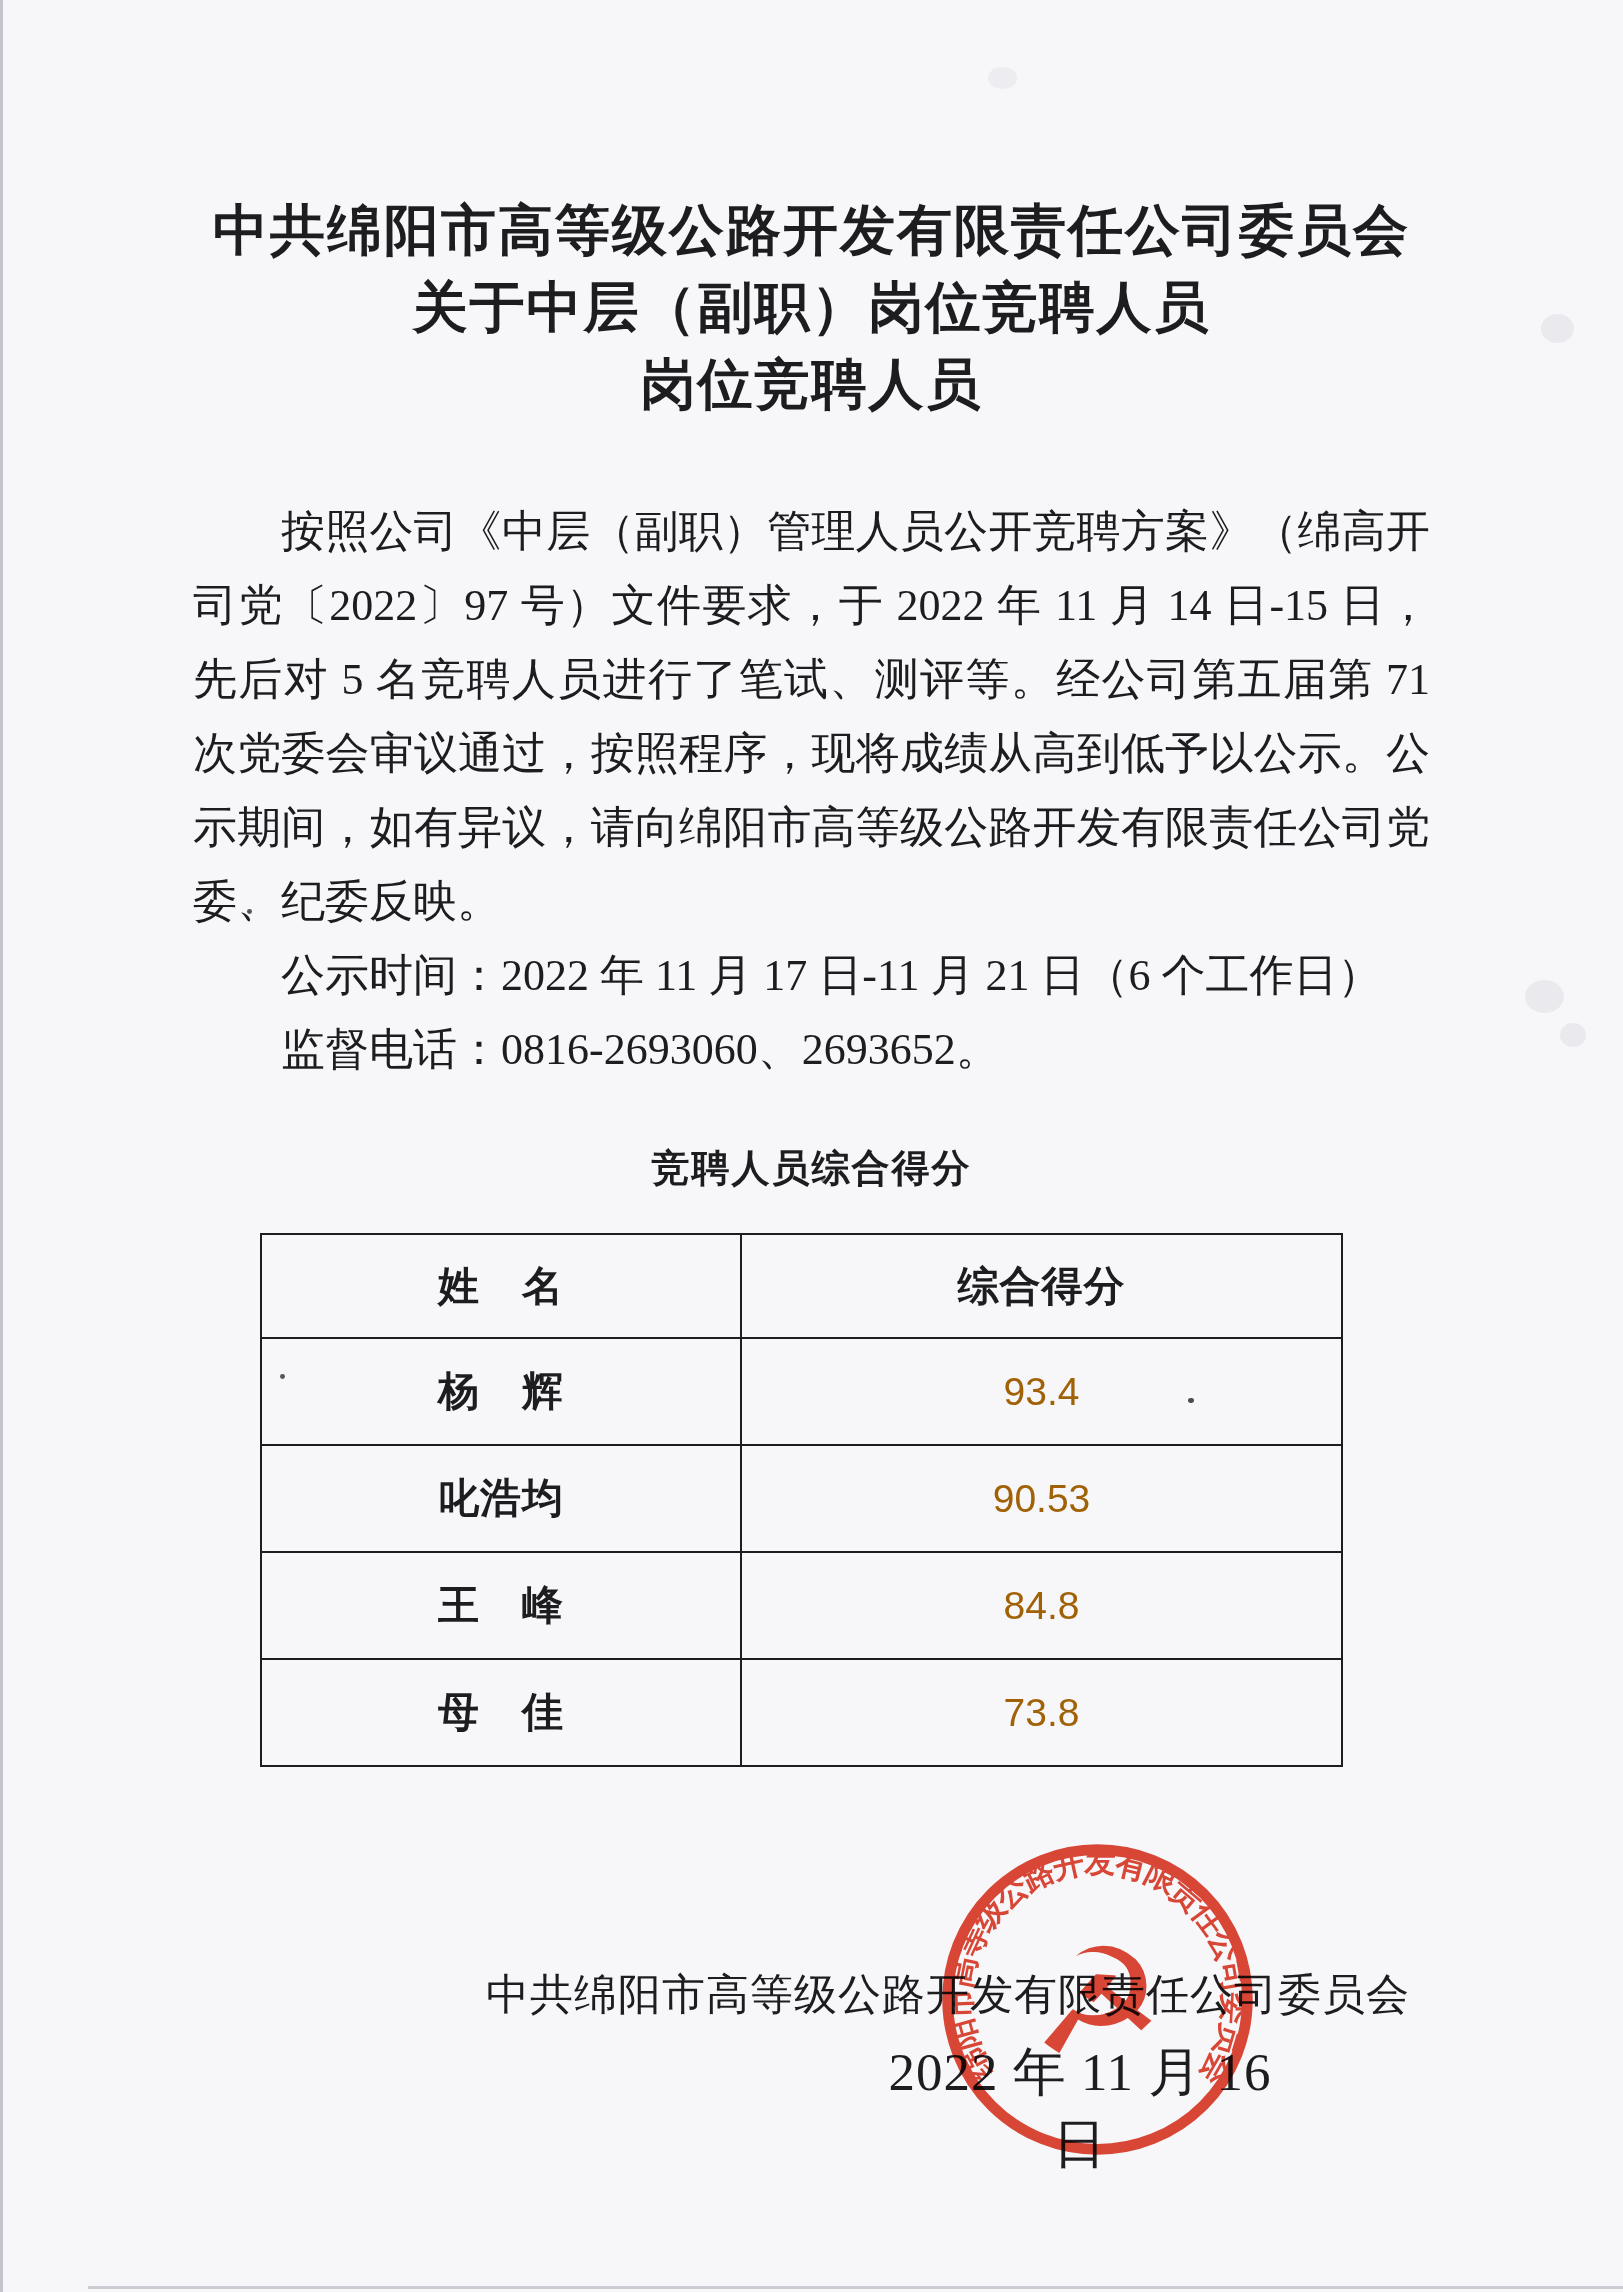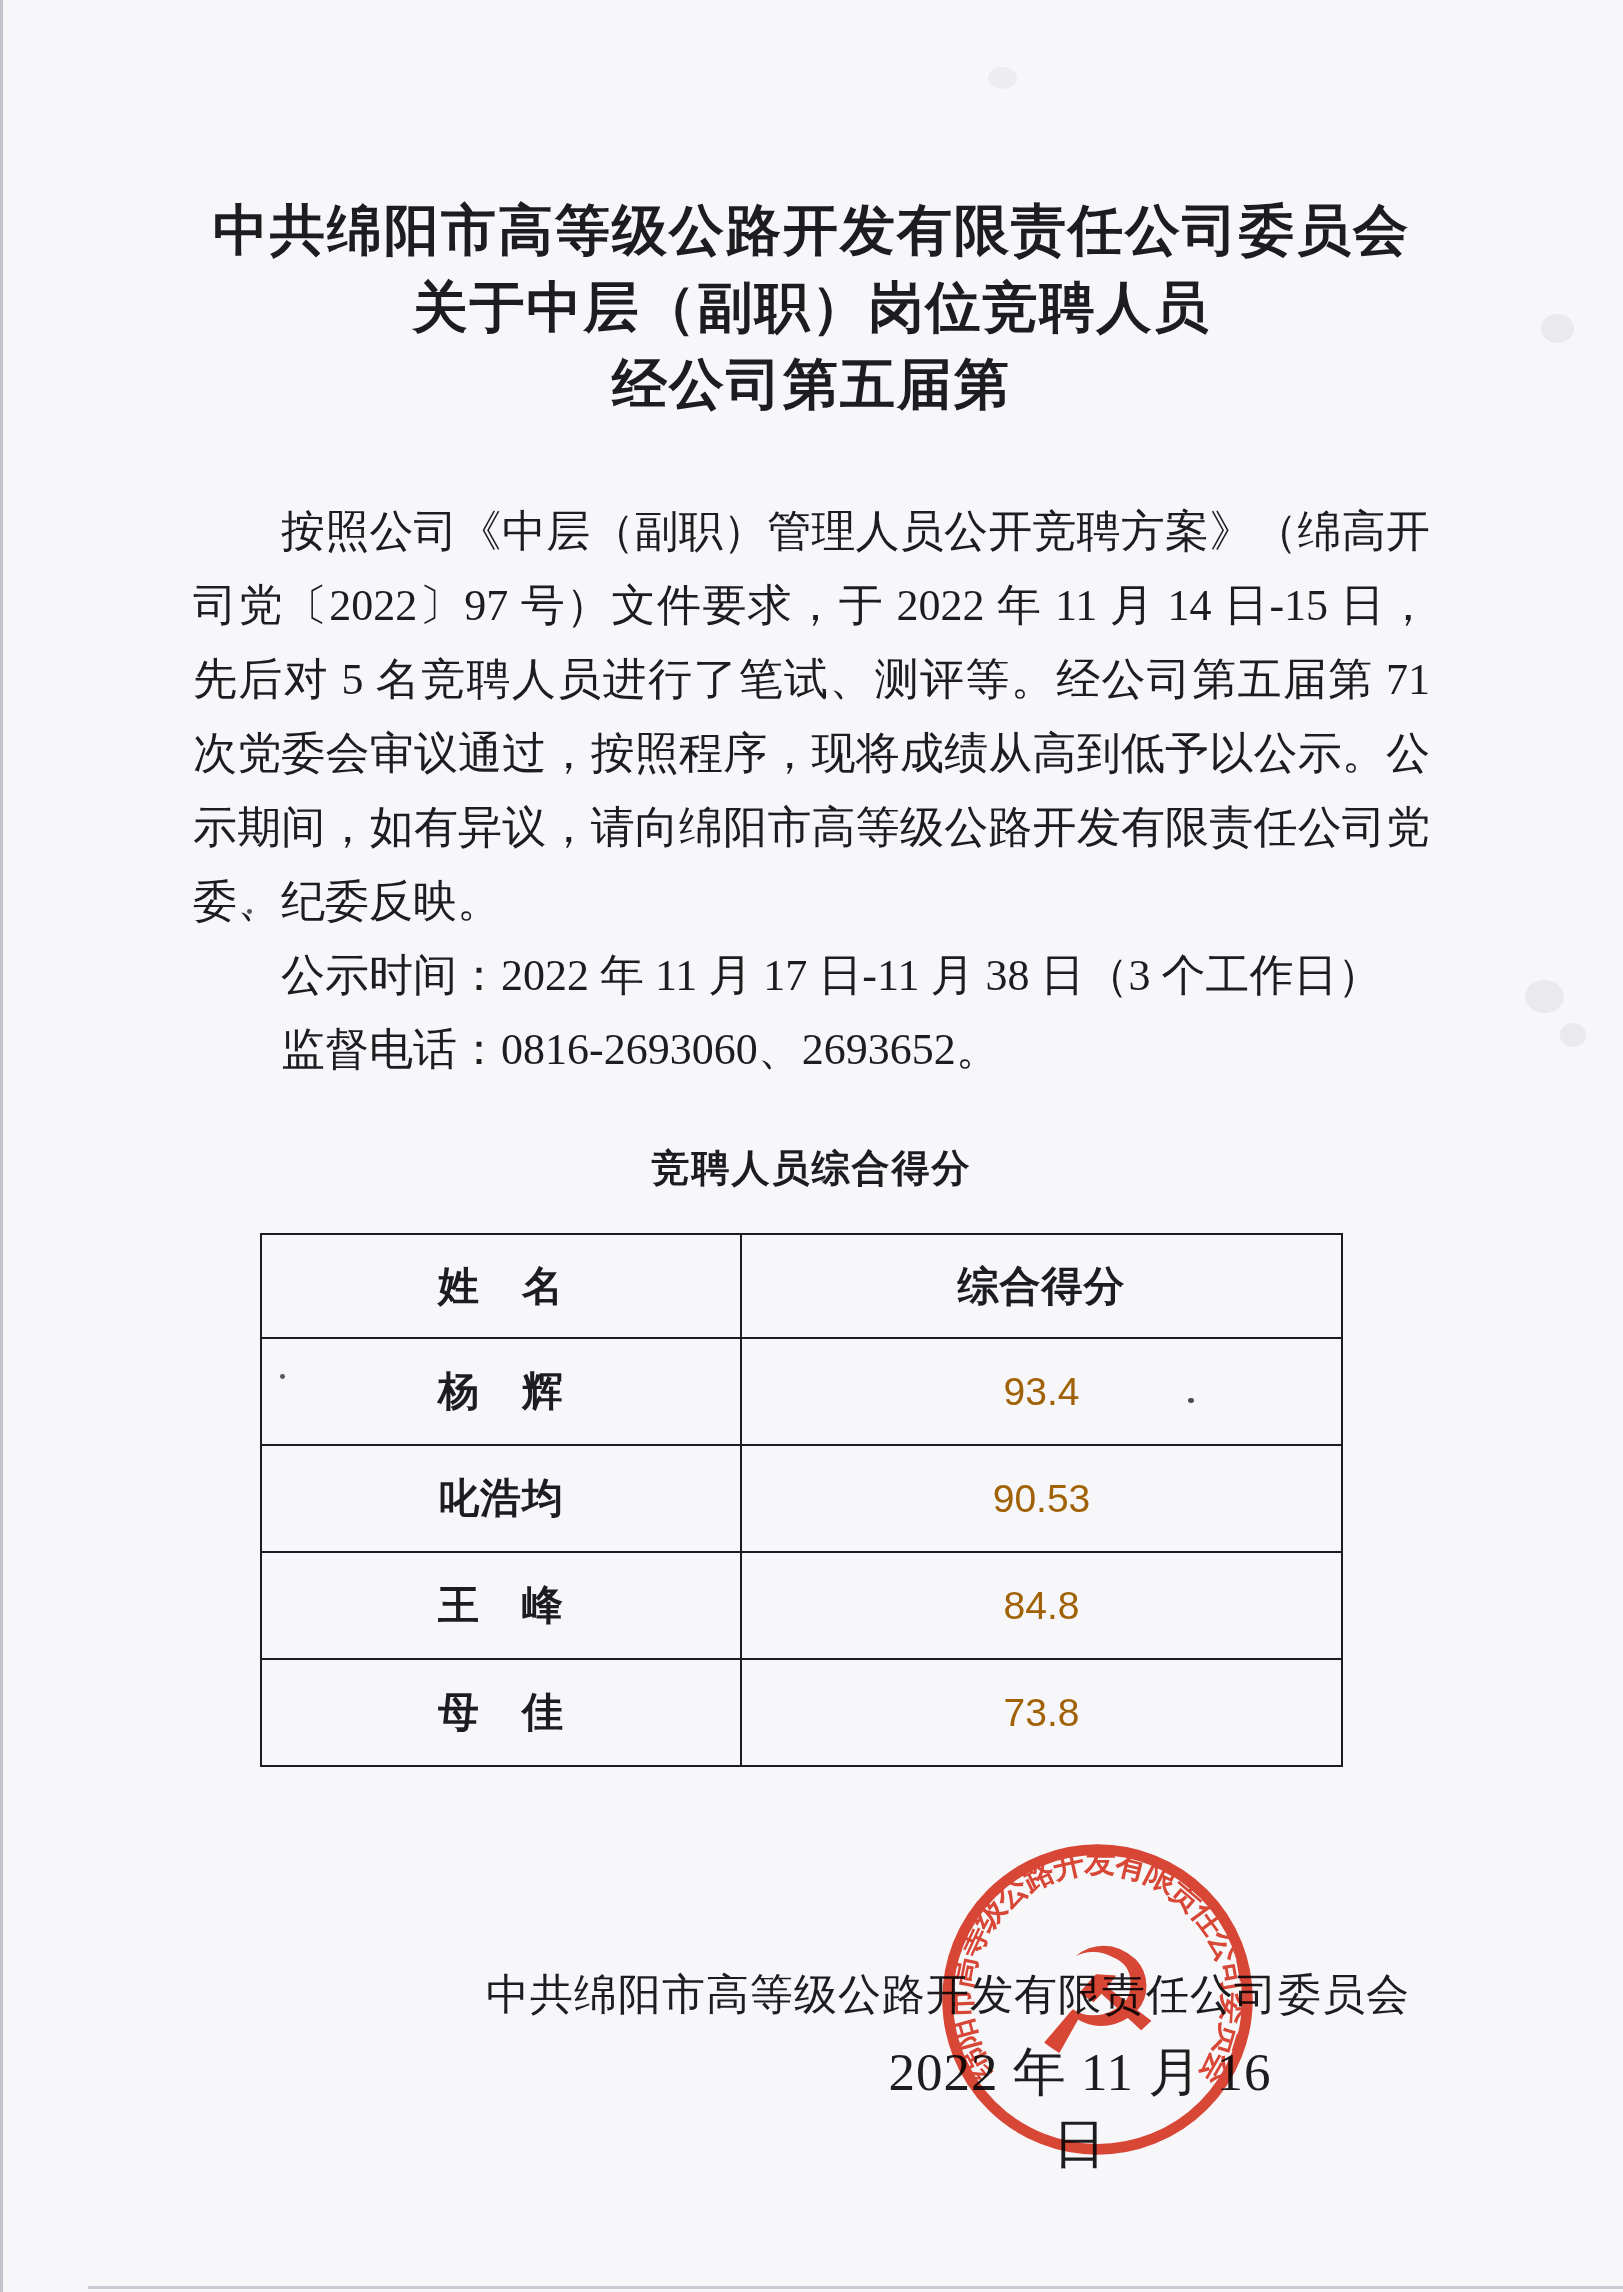--- a/index.html
+++ b/index.html
@@ -82,31 +82,31 @@
   <div class="speck sp3"></div>
   <div class="speck sp4"></div>
   <div class="blob bl1"></div>
   <div class="blob bl2"></div>
   <div class="blob bl3"></div>
   <div class="blob bl4"></div>
 
   <header class="doc-title">
     <div>中共绵阳市高等级公路开发有限责任公司委员会</div>
     <div>关于中层（副职）岗位竞聘人员</div>
-    <div>经公司第五届第</div>
+    <div>岗位竞聘人员</div>
   </header>
 
   <section class="body-text">
     <p class="jline indent">按照公司《中层（副职）管理人员公开竞聘方案》（绵高开</p>
     <p class="jline">司党〔2022〕97 号）文件要求，于 2022 年 11 月 14 日-15 日，</p>
     <p class="jline">先后对 5 名竞聘人员进行了笔试、测评等。经公司第五届第 71</p>
     <p class="jline">次党委会审议通过，按照程序，现将成绩从高到低予以公示。公</p>
     <p class="jline">示期间，如有异议，请向绵阳市高等级公路开发有限责任公司党</p>
     <p>委、纪委反映。</p>
-    <p class="indent">公示时间：2022 年 11 月 17 日-11 月 38 日（3 个工作日）</p>
+    <p class="indent">公示时间：2022 年 11 月 17 日-11 月 21 日（6 个工作日）</p>
     <p class="indent">监督电话：0816-2693060、2693652。</p>
   </section>
 
   <div class="table-title">竞聘人员综合得分</div>
 
   <table class="score-table">
     <colgroup>
         <col class="c1">
         <col class="c2">
       </colgroup>

